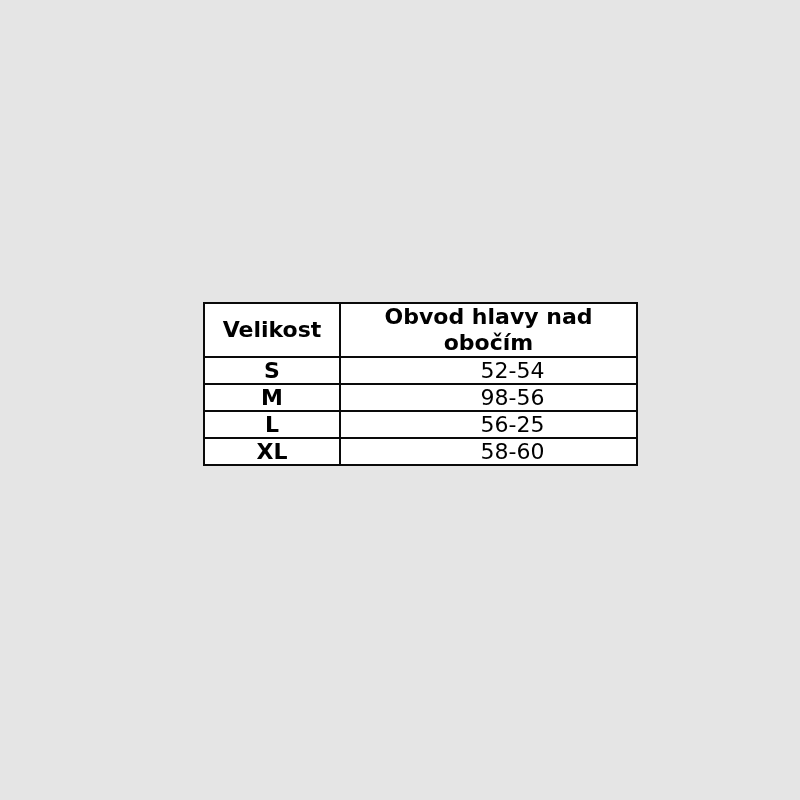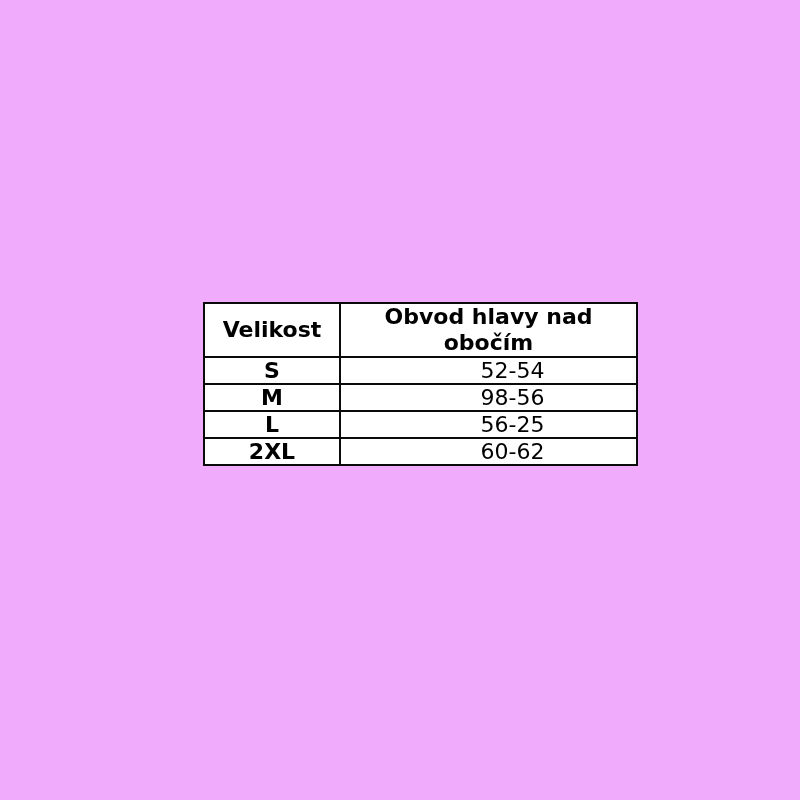--- a/index.html
+++ b/index.html
@@ -7,21 +7,21 @@
     padding: 0;
     width: 800px;
     height: 800px;
     background: #ffffff;
     font-family: "DejaVu Sans", "Liberation Sans", sans-serif;
   }
   .canvas {
     position: relative;
     width: 800px;
     height: 800px;
-    background: #f0abfc;
+    background: #e5e5e5;
     overflow: hidden;
   }
   table.size-table {
     position: absolute;
     left: 203px;
     top: 302px;
     border-collapse: collapse;
     table-layout: fixed;
     color: #000000;
   }
@@ -68,18 +68,18 @@
       </tr>
       <tr>
         <td class="size-cell">M</td>
         <td class="range-cell">98-56</td>
       </tr>
       <tr>
         <td class="size-cell">L</td>
         <td class="range-cell">56-25</td>
       </tr>
       <tr>
-        <td class="size-cell">2XL</td>
-        <td class="range-cell">60-62</td>
+        <td class="size-cell">XL</td>
+        <td class="range-cell">58-60</td>
       </tr>
     </tbody>
   </table>
 </div>
 
 </body></html>

